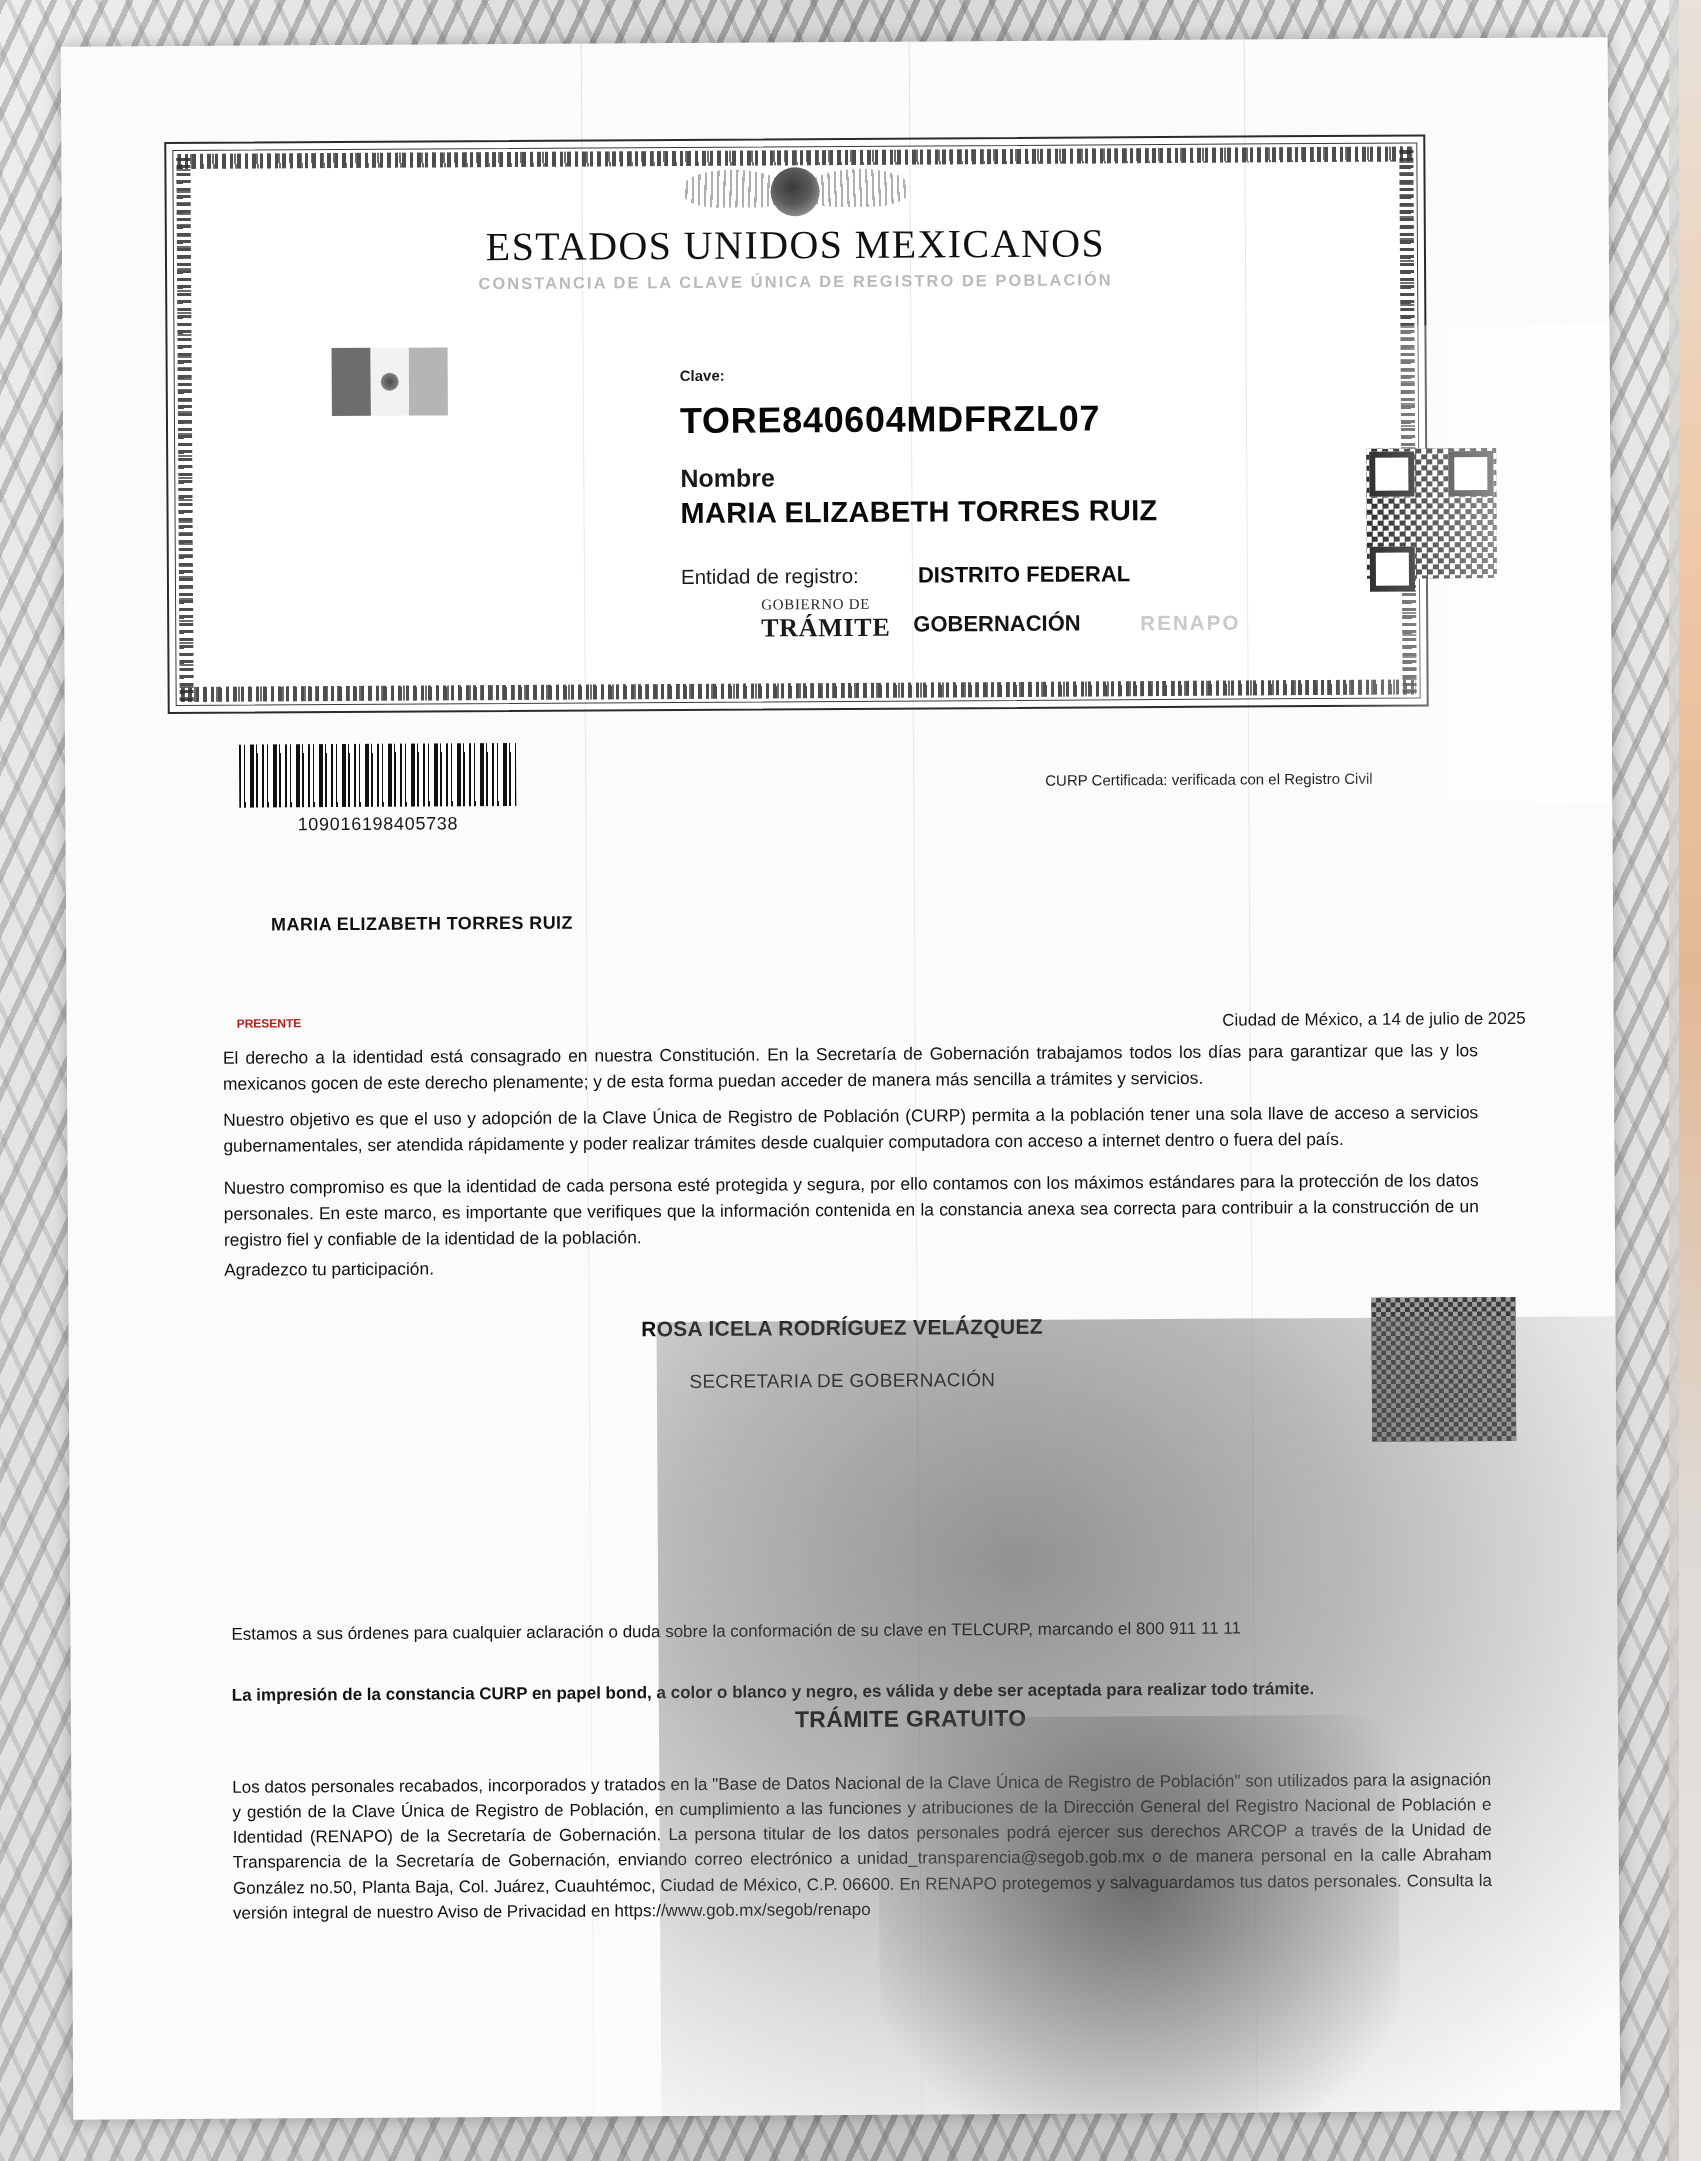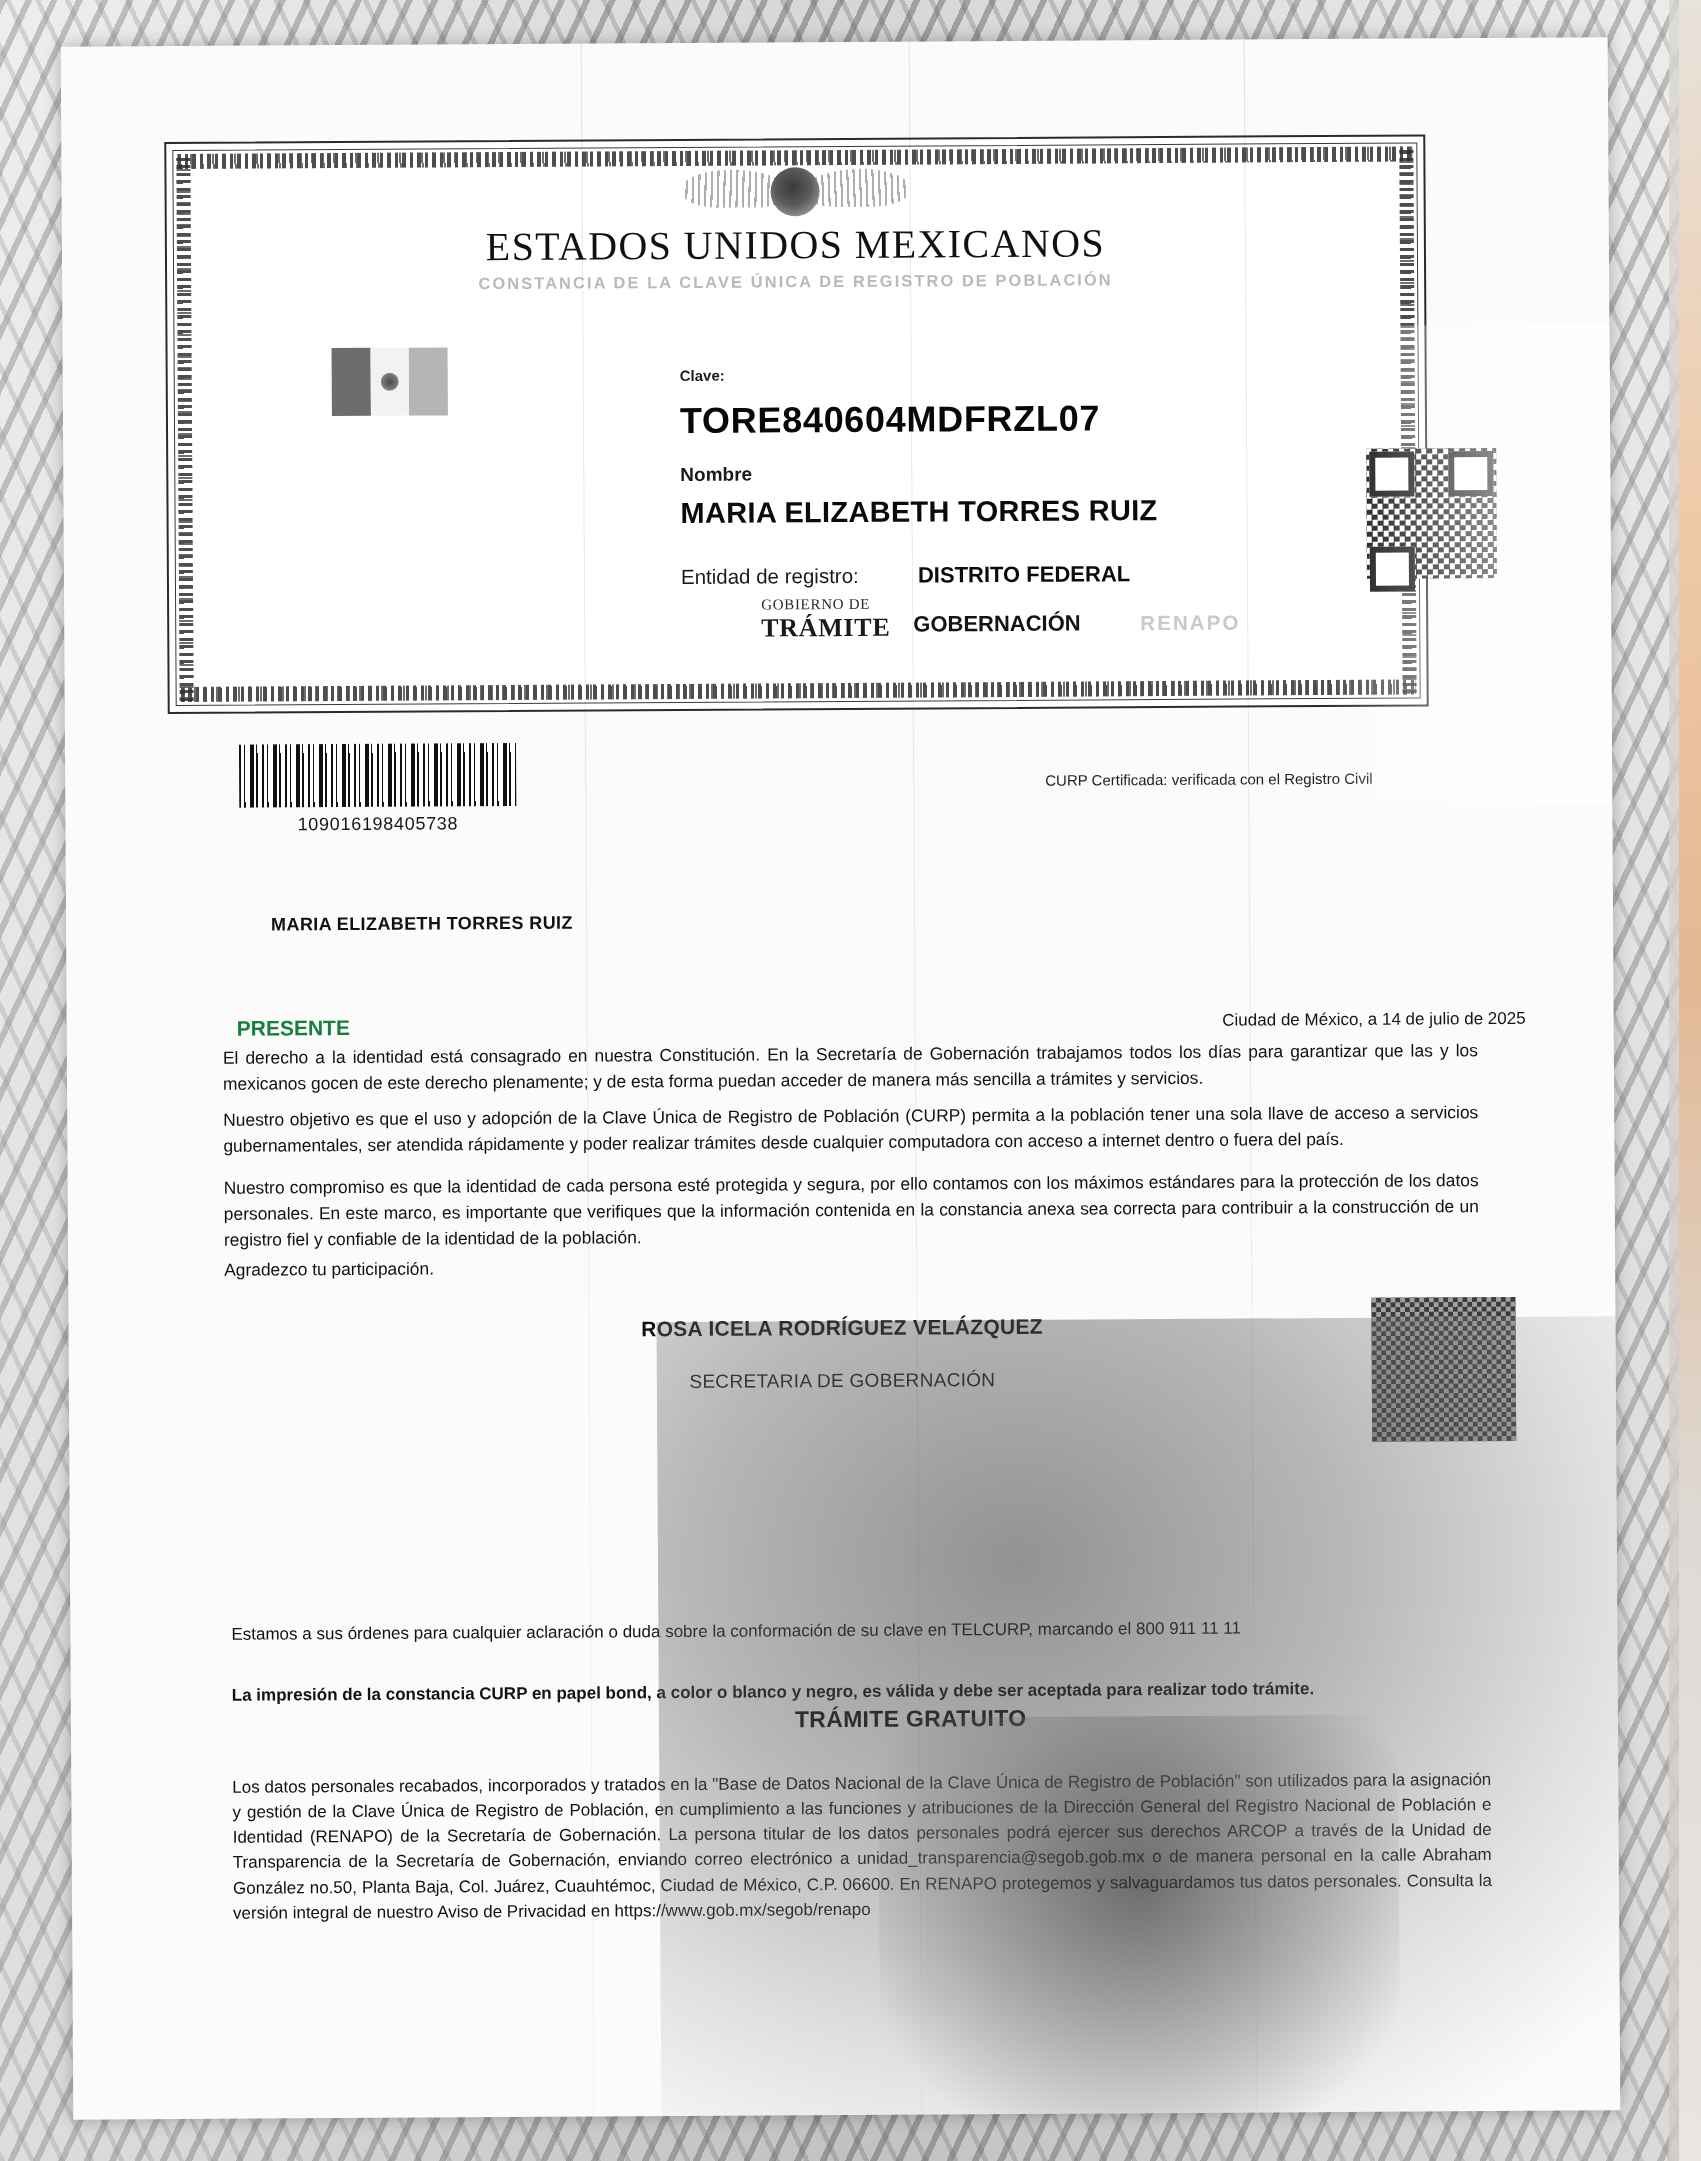--- a/index.html
+++ b/index.html
@@ -136,21 +136,21 @@
   .flag .r{flex:1;background:#b5b5b5;}
   .flag .w:after{
     content:"";position:absolute;left:50%;top:50%;width:18px;height:18px;
     transform:translate(-50%,-50%);
     border-radius:50%;
     background:radial-gradient(circle,#4a4a4a 0%,#7a7a7a 60%,#d6d6d6 100%);
   }
 
   .f-clave-label{position:absolute;left:512px;top:226px;font-size:15px;color:#1a1a1a;font-weight:700;}
   .f-clave{position:absolute;left:512px;top:259px;font-size:36px;font-weight:700;color:#080808;letter-spacing:0.7px;}
-  .f-nombre-label{position:absolute;left:512px;top:323px;font-size:19px;color:#1a1a1a;font-weight:700;}
+  .f-nombre-label{position:absolute;left:512px;top:323px;font-size:25px;color:#1a1a1a;font-weight:700;}
   .f-nombre{position:absolute;left:512px;top:356px;font-size:29px;font-weight:700;color:#0b0b0b;letter-spacing:0.3px;}
   .f-ent-label{position:absolute;left:512px;top:424px;font-size:20.5px;color:#1a1a1a;}
   .f-ent{position:absolute;left:749px;top:423px;font-size:22px;font-weight:700;color:#0b0b0b;}
   .f-dep{position:absolute;left:744px;top:472px;font-size:22px;font-weight:700;color:#141414;}
   .f-renapo{position:absolute;left:971px;top:473px;font-size:20.5px;font-weight:700;color:#c9c9c9;letter-spacing:2.1px;}
 
   .gob{
     position:absolute;left:592px;top:457px;text-align:left;line-height:1;
   }
   .gob .l1{font-family:"Liberation Serif",serif;font-size:15px;letter-spacing:0.7px;color:#2a2a2a;}
@@ -177,21 +177,21 @@
   .barcode-num{
     position:absolute;left:174px;top:769px;width:277px;text-align:center;
     font-size:18px;letter-spacing:0.7px;color:#161616;
   }
   .cert-note{
     position:absolute;left:980px;top:731px;font-size:15px;color:#1f1f1f;
   }
 
   
   .addressee{position:absolute;left:205px;top:869px;font-size:18px;font-weight:700;color:#121212;letter-spacing:0.4px;}
-  .presente{position:absolute;left:170px;top:971px;font-size:21px;font-weight:700;color:#15803d;}
+  .presente{position:absolute;left:170px;top:971px;font-size:12px;font-weight:700;color:#b91c1c;}
   .place-date{position:absolute;right:88px;top:971px;font-size:17px;color:#141414;}
 
   .para{
     position:absolute;left:156px;width:1255px;
     font-size:17.4px;line-height:1.48;color:#101010;text-align:justify;
   }
   .p1{top:1000px;}
   .p2{top:1062px;}
   .p3{top:1130px;}
   .p4{top:1212px;}

